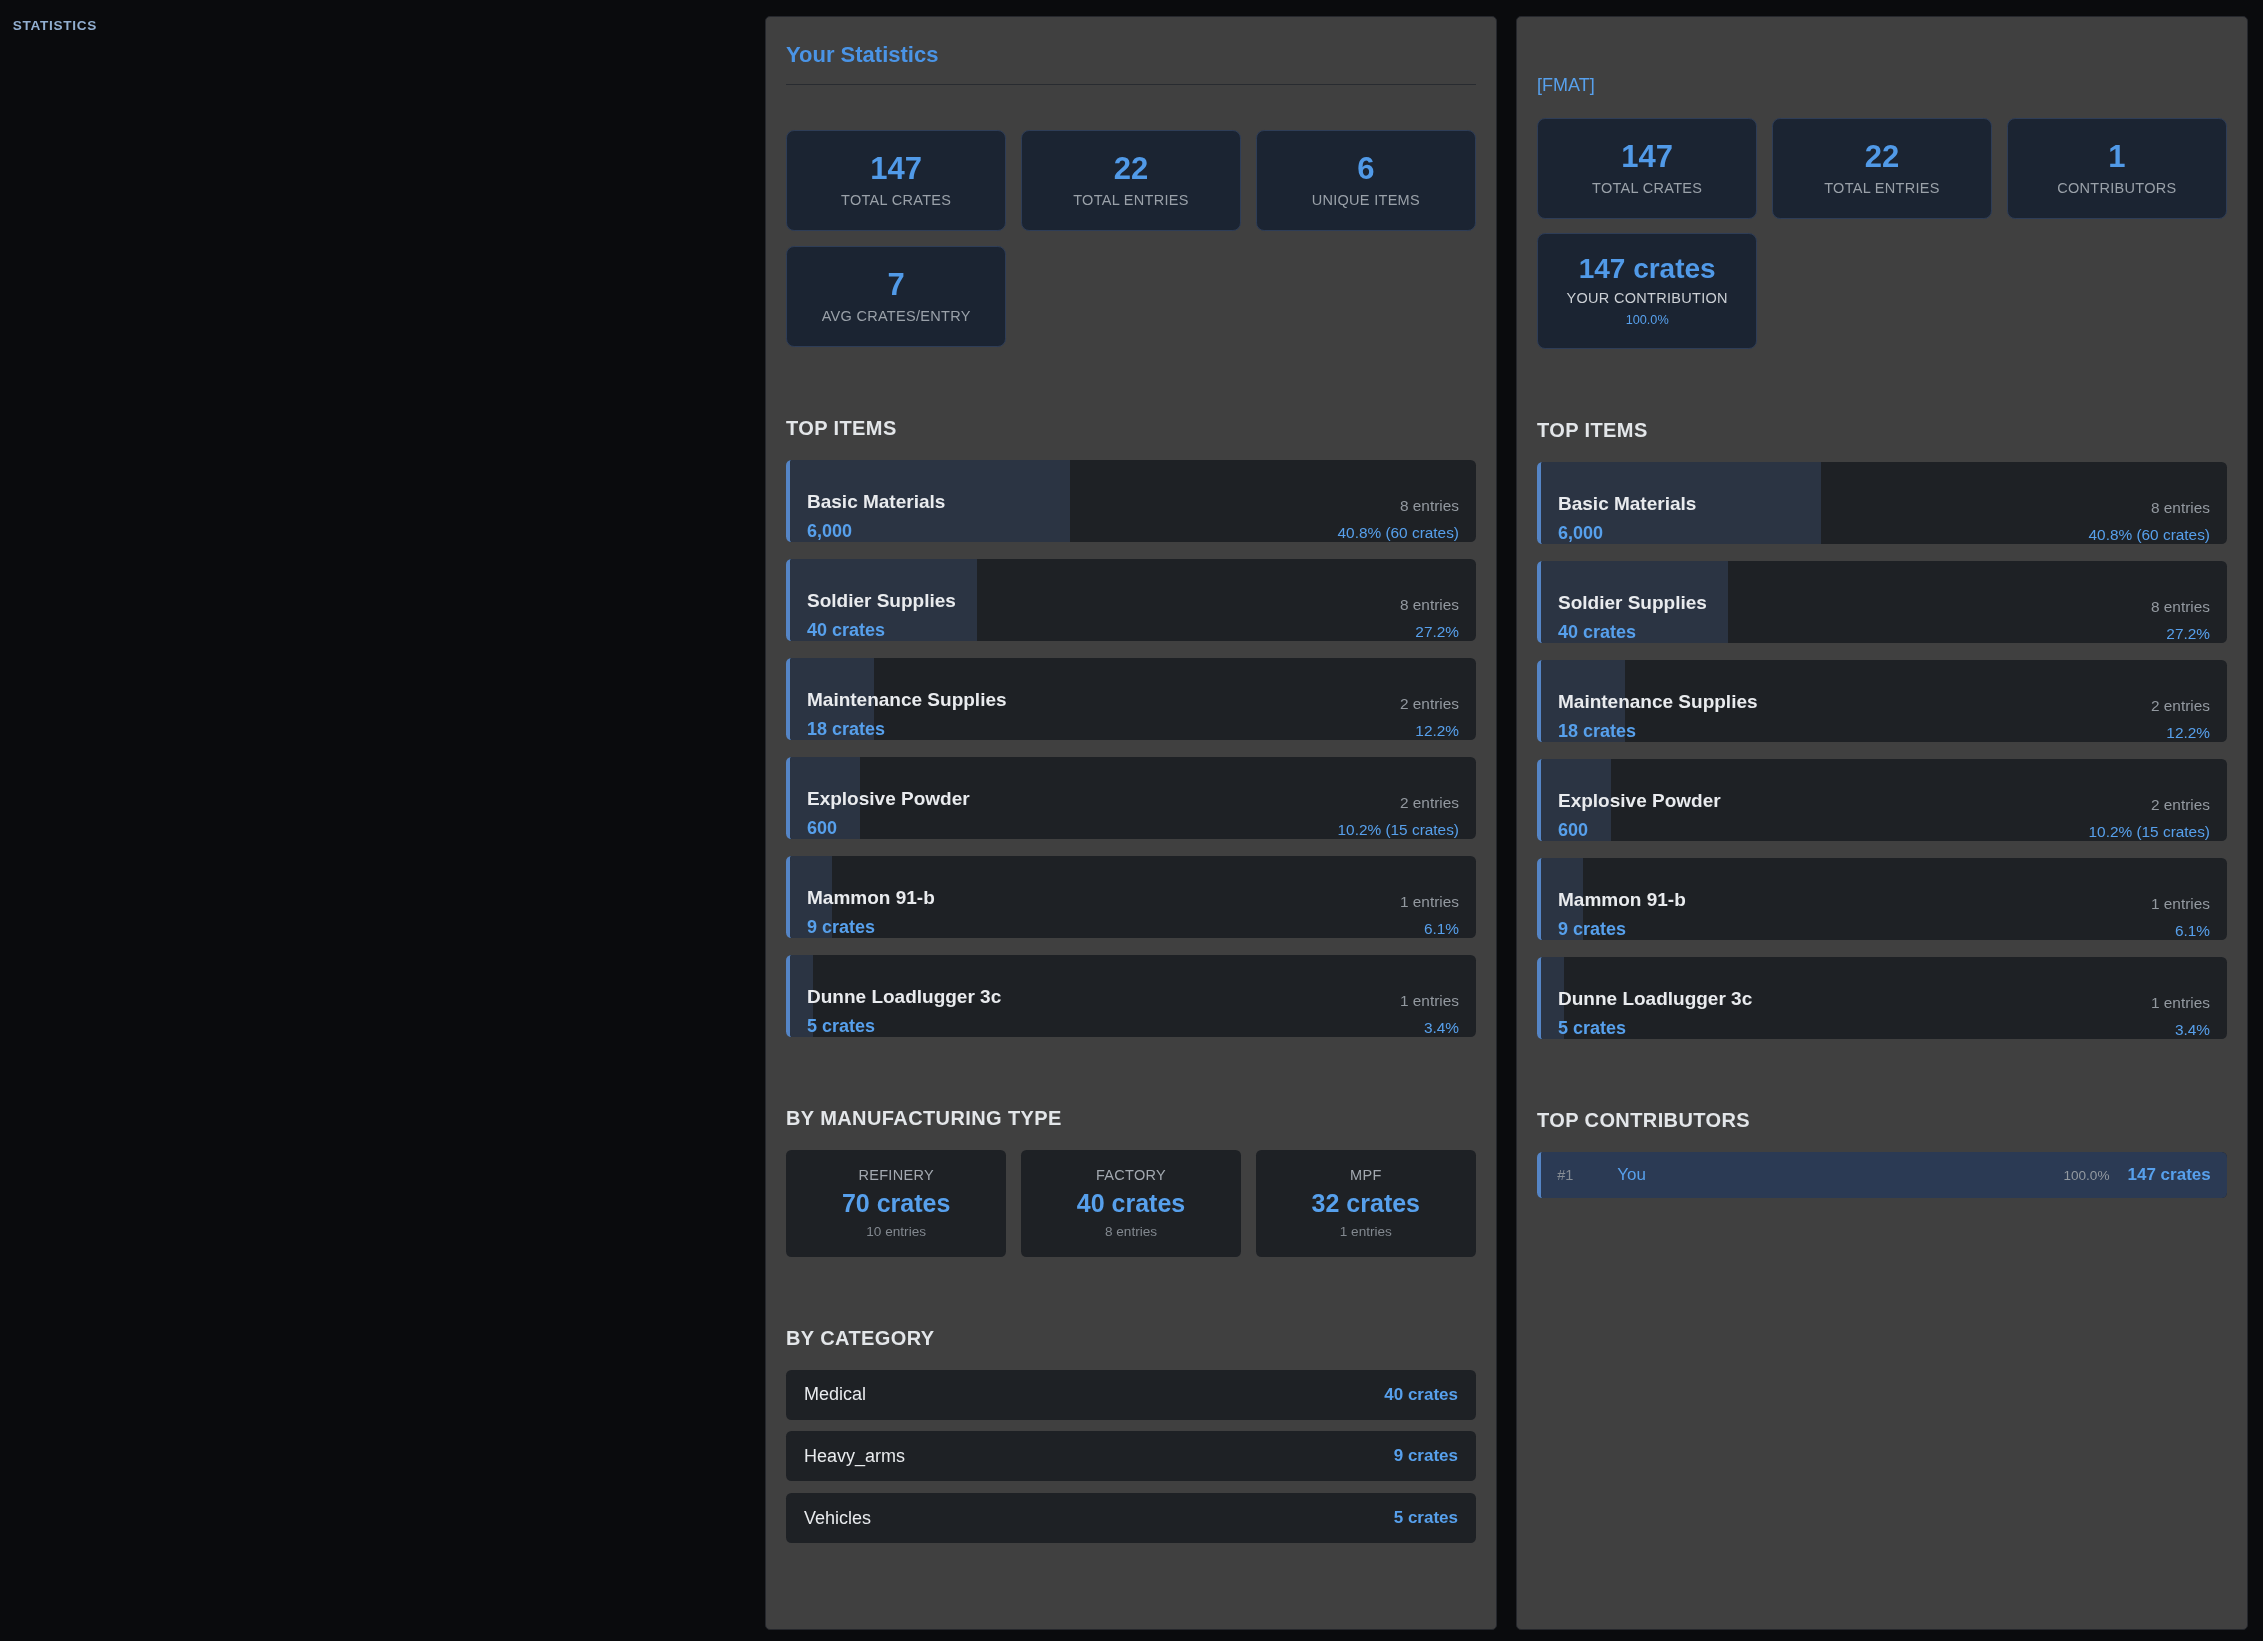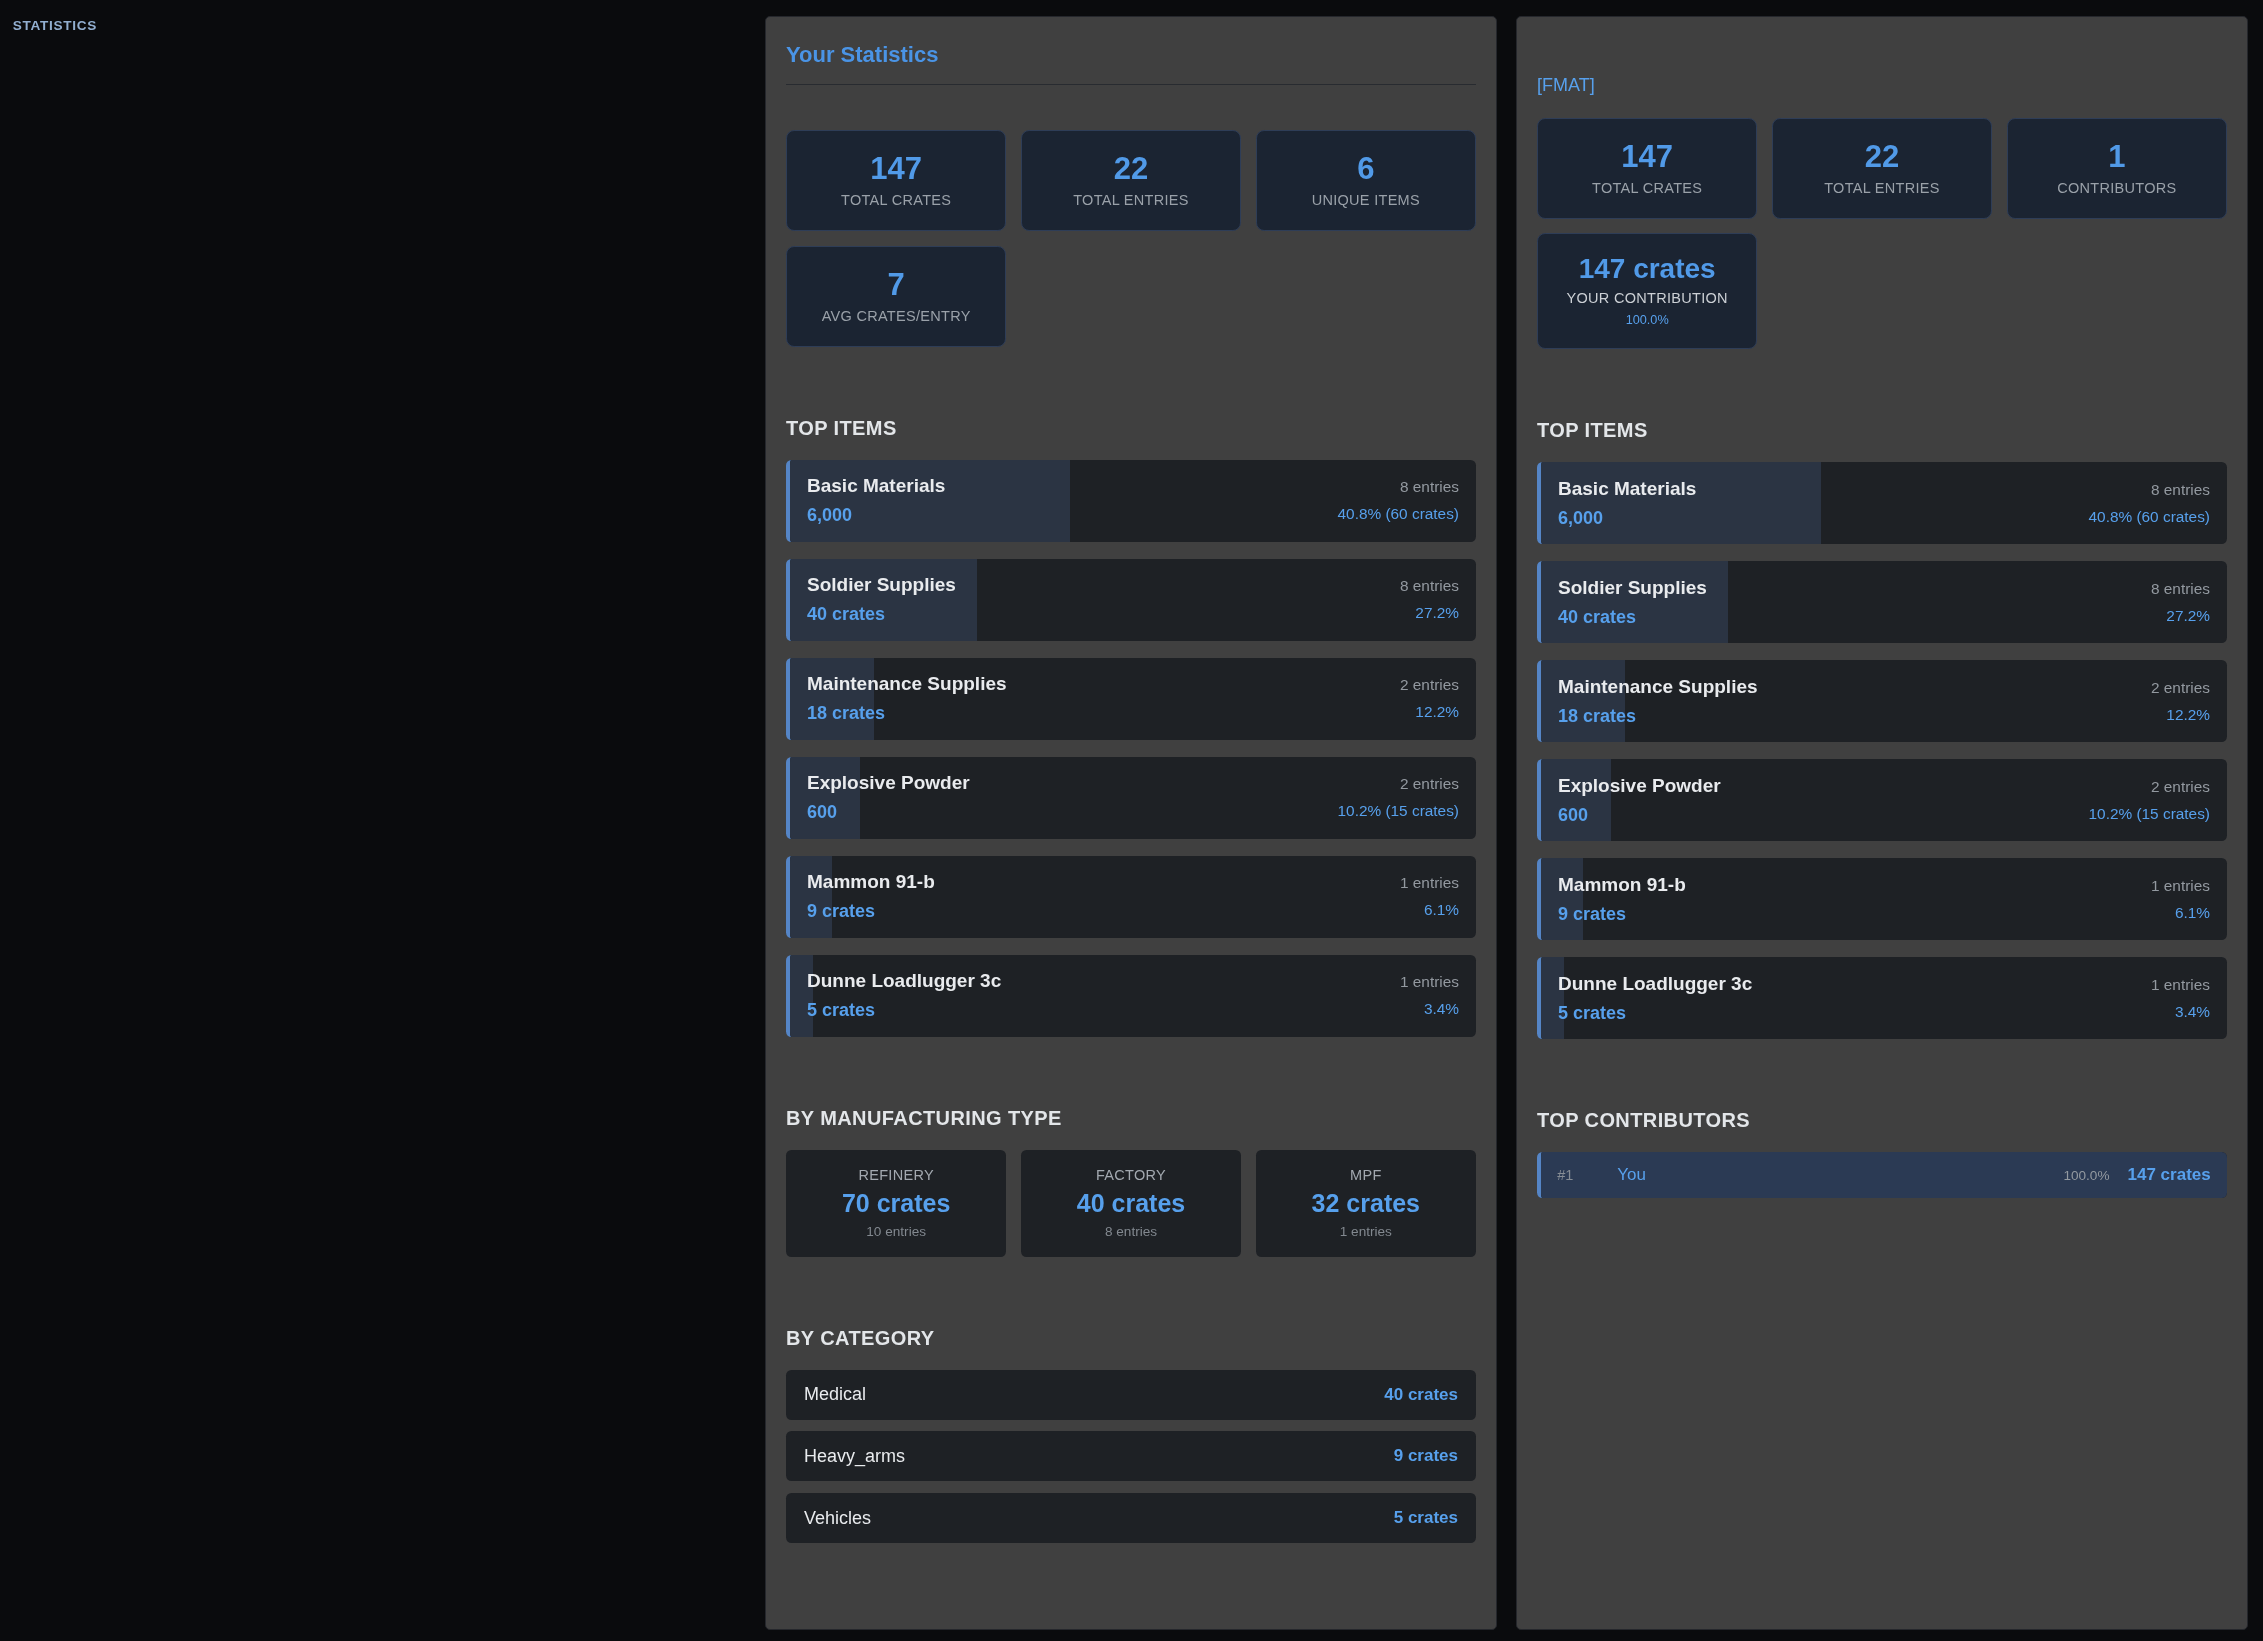--- a/index.html
+++ b/index.html
@@ -55,21 +55,21 @@
     margin:71px 0 22px 0; line-height:20px;
   }
 
   .item-row {
     position:relative; background:#1e2125; border-radius:5.4px; height:82px;
     margin-bottom:17px; overflow:hidden; border-left:4.5px solid #5585c6;
   }
   .item-fill { position:absolute; left:0; top:0; bottom:0; background:#2b3443; }
   .item-inner {
     position:relative; height:100%;
-    display:flex; justify-content:space-between; align-items:center; padding:0 17px;
+    display:flex; justify-content:space-between; align-items:flex-end; padding:0 17px;
   }
   .item-name   { color:#e9ebee; font-size:19px; font-weight:600; margin-bottom:8.1px; }
   .item-amount { color:#57a0ec; font-size:18px; font-weight:700; }
   .item-right  { text-align:right; }
   .item-entries{ color:#9399a0; font-size:15.4px; margin-bottom:9px; }
   .item-pct    { color:#57a0ec; font-size:15.4px; }
 
   .type-grid { display:grid; grid-template-columns:repeat(3,1fr); gap:14.5px; }
   .type-card {
     background:#1e2125; border-radius:5.4px; height:107px;

